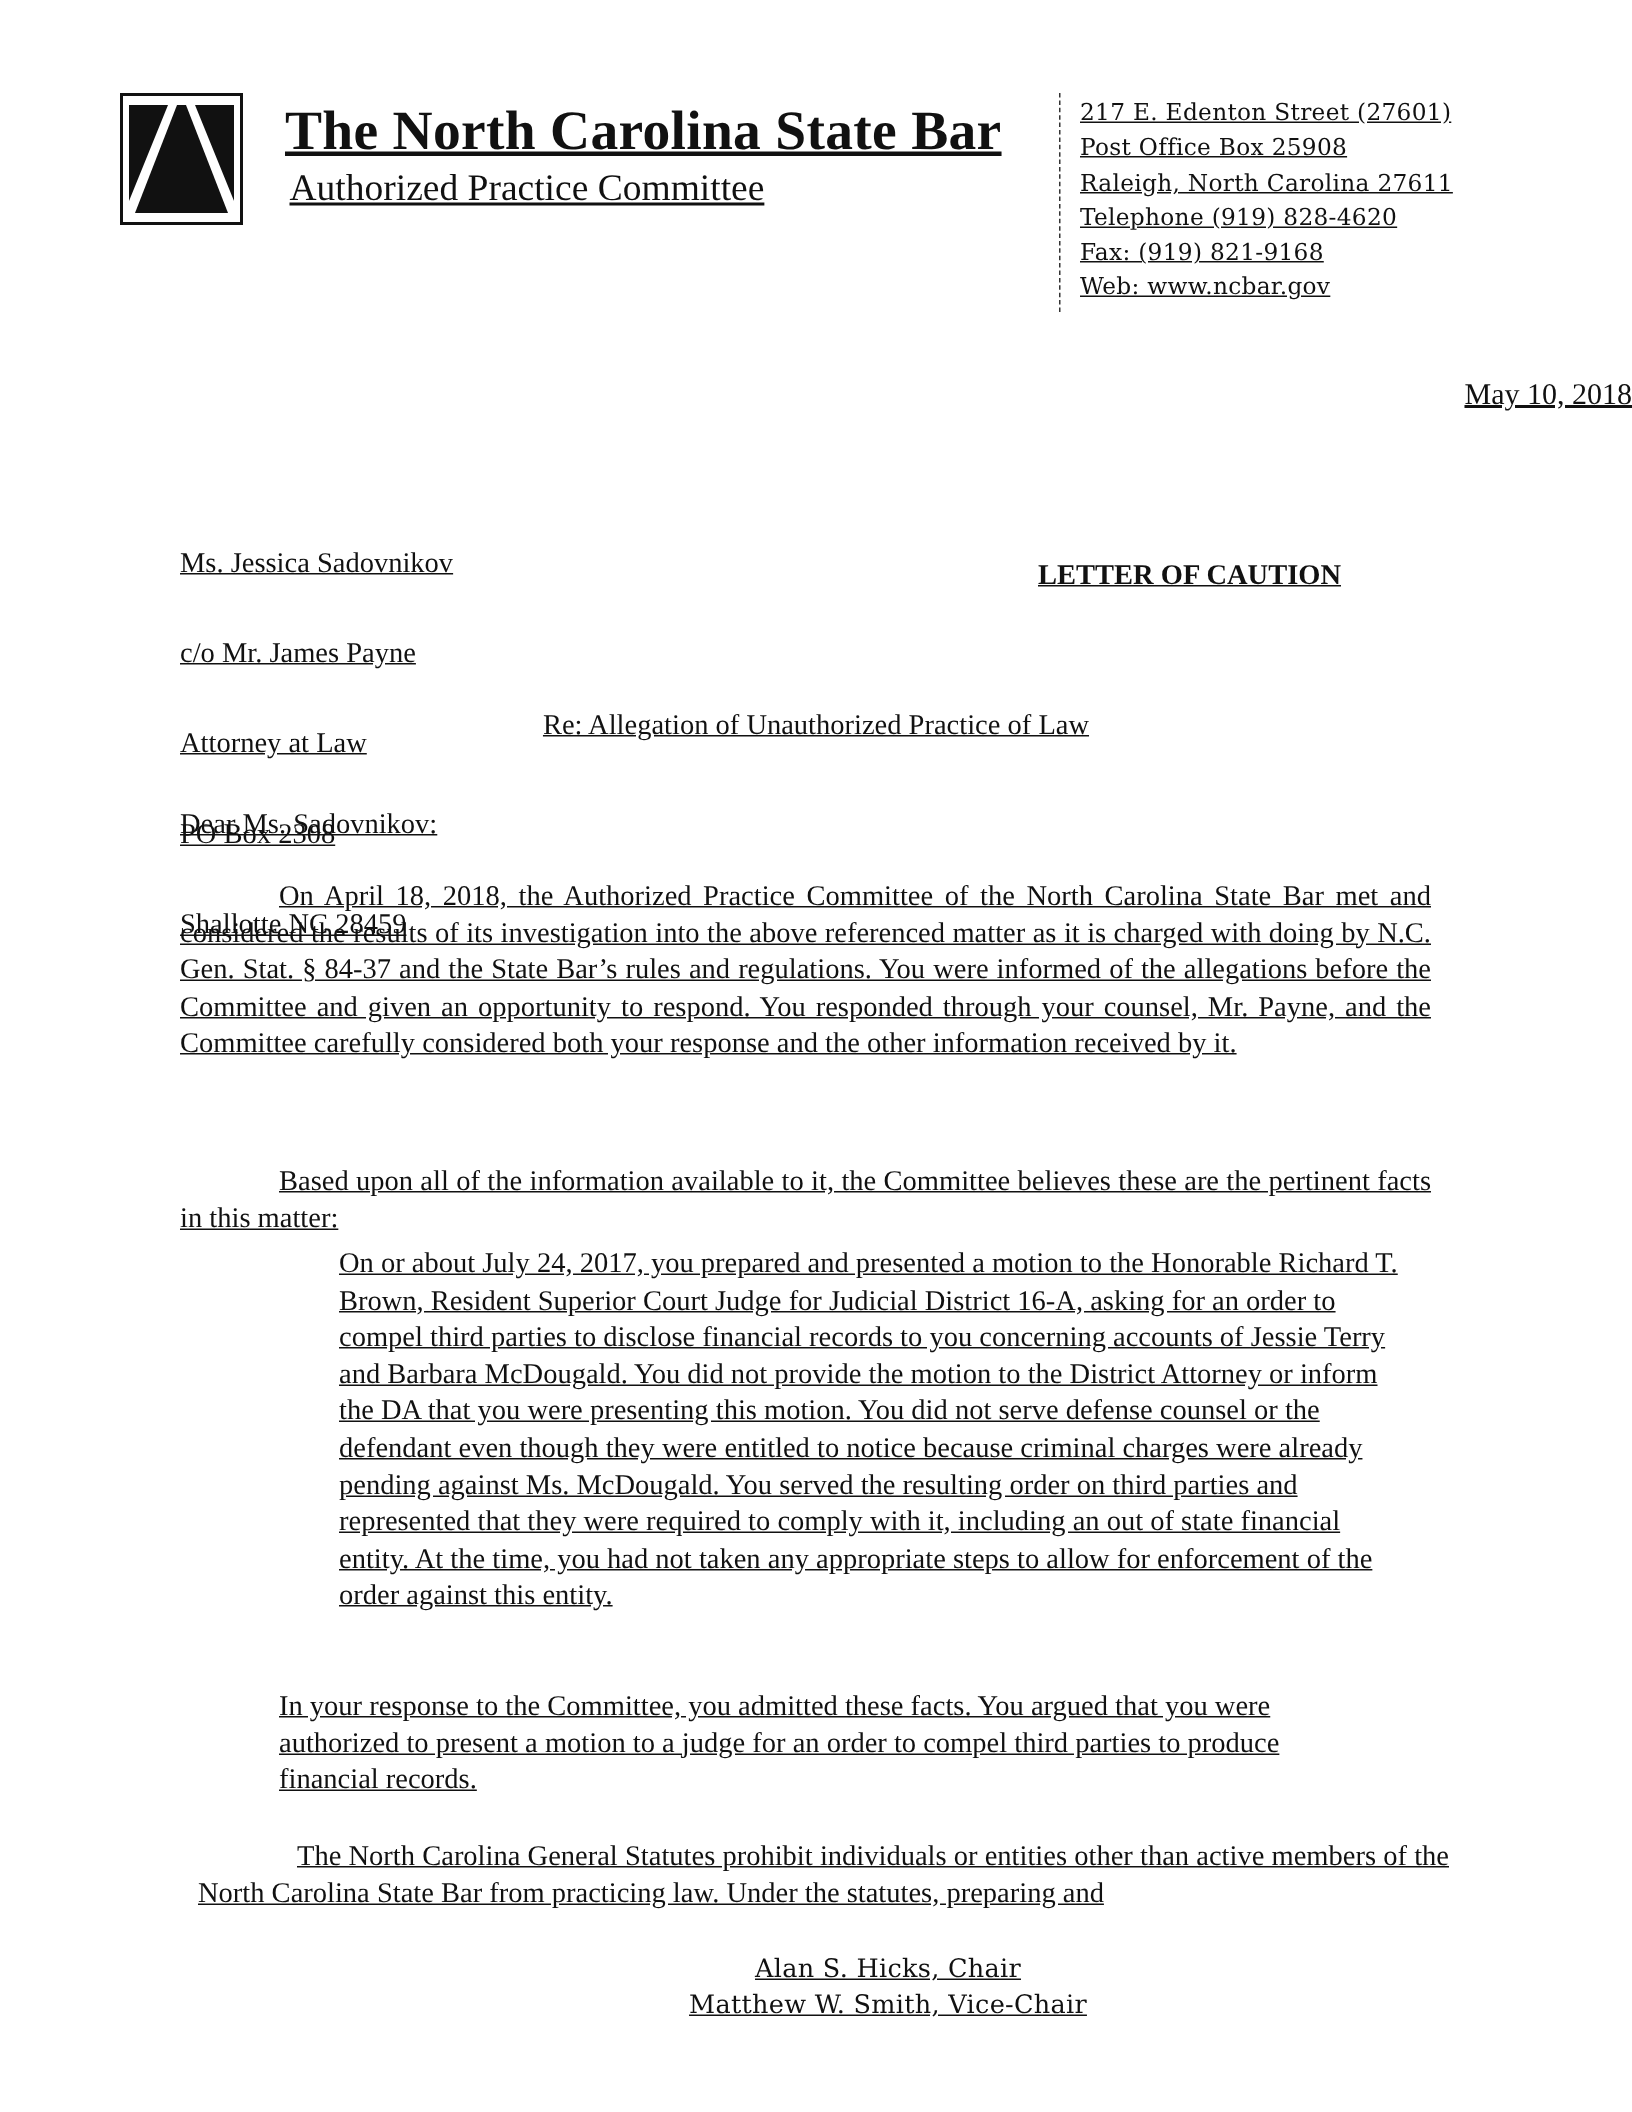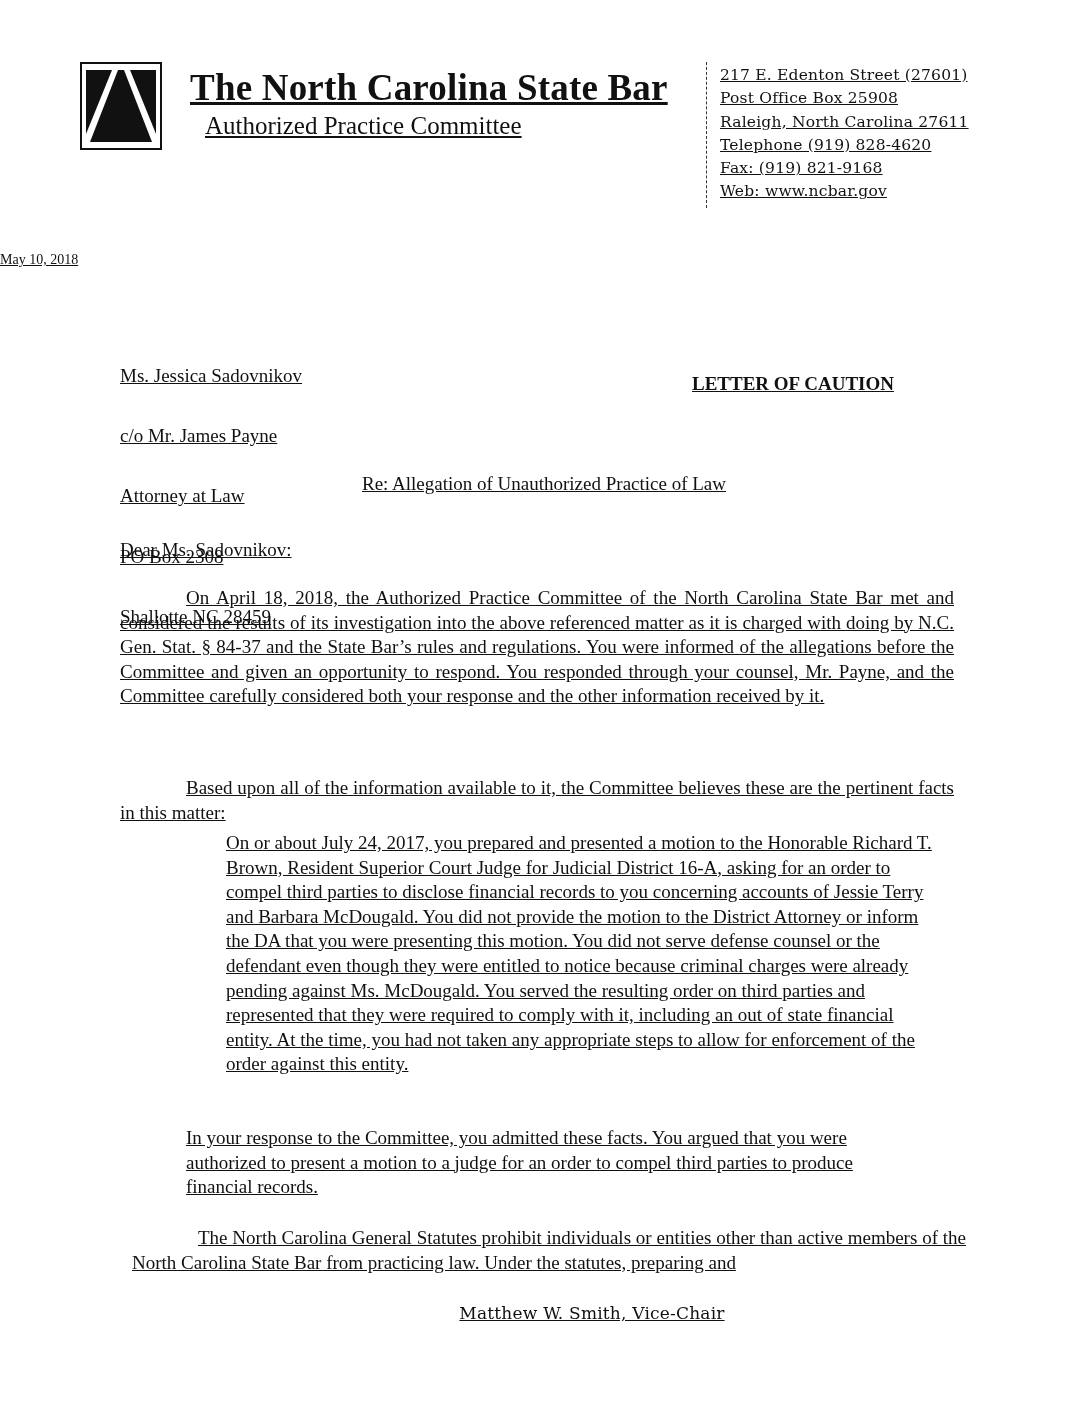--- a/index.html
+++ b/index.html
@@ -6,28 +6,28 @@
   body { width: 1088px; height: 1408px; position: relative; overflow: hidden;
          font-family: "Liberation Serif", "DejaVu Serif", serif; color: #111; }
   .abs { position: absolute; text-decoration: underline; }
 
   
   .logo { left: 80px; top: 62px; width: 82px; height: 88px; border: 2px solid #111;
           box-sizing: border-box; background: #fff; }
   .logo svg { display: block; width: 100%; height: 100%; }
   .org-name { left: 190px; top: 66px; font-size: 37px; font-weight: bold; letter-spacing: 0.2px;
               white-space: nowrap; line-height: 44px; }
-  .org-sub { left: 193px; top: 110px; font-size: 25px; white-space: nowrap; line-height: 32px; margin-left: 12px; }
+  .org-sub { left: 193px; top: 110px; font-size: 25px; white-space: nowrap; line-height: 32px; }
   .vrule { left: 706px; top: 62px; width: 0; height: 146px; border-left: 1px dashed #333; }
   .addr { left: 720px; top: 64px; font-size: 15.5px; line-height: 23.3px; white-space: nowrap;
           font-family: "DejaVu Serif", serif; letter-spacing: 0.2px; }
   .addr div { height: 23.3px; }
 
   
-  .date { left: 0; width: 1088px; top: 252px; text-align: left; font-size: 14px; }
+  .date { left: 0; width: 1088px; top: 252px; text-align: right; font-size: 20px; }
   .recipient { left: 120px; top: 328px; font-size: 19px; line-height: 24.2px; }
   .recipient div { white-space: nowrap; margin-top: 36px; }
   .caution { left: 692px; top: 373px; font-size: 19px; font-weight: bold; white-space: nowrap; }
   .re { left: 0; width: 1088px; top: 472px; text-align: center; font-size: 19px; line-height: 24px; }
   .salutation { left: 120px; top: 539px; font-size: 19px; }
 
   .para { left: 120px; width: 834px; font-size: 19px; line-height: 24.6px; text-align: justify;
           text-indent: 66px; }
   .p1 { top: 586px; }
   .p2 { top: 776px; }
@@ -82,14 +82,15 @@
 
 <div class="abs salutation">Dear Ms. Sadovnikov:</div>
 
 <div class="abs para p1">On April 18, 2018, the Authorized Practice Committee of the North Carolina State Bar met and considered the results of its investigation into the above referenced matter as it is charged with doing by N.C. Gen. Stat. § 84-37 and the State Bar’s rules and regulations.  You were informed of the allegations before the Committee and given an opportunity to respond. You responded through your counsel, Mr. Payne, and the Committee carefully considered both your response and the other information received by it.</div>
 <div class="abs para p2">Based upon all of the information available to it, the Committee believes these are the pertinent facts in this matter:</div>
 <div class="abs block b1">On or about July 24, 2017, you prepared and presented a motion to the Honorable Richard T. Brown, Resident Superior Court Judge for Judicial District 16-A, asking for an order to compel third parties to disclose financial records to you concerning accounts of Jessie Terry and Barbara McDougald.  You did not provide the motion to the District Attorney or inform the DA that you were presenting this motion.  You did not serve defense counsel or the defendant even though they were entitled to notice because criminal charges were already pending against Ms. McDougald.  You served the resulting order on third parties and represented that they were required to comply with it, including an out of state financial entity.  At the time, you had not taken any appropriate steps to allow for enforcement of the order against this entity.</div>
 <div class="abs block b2">In your response to the Committee, you admitted these facts.  You argued that you were authorized to present a motion to a judge for an order to compel third parties to produce financial records.</div>
 <div class="abs para p3">The North Carolina General Statutes prohibit individuals or entities other than active members of the North Carolina State Bar from practicing law.  Under the statutes, preparing and</div>
 
 <div class="abs footer">
+  <div>Alan S. Hicks, Chair</div>
   <div>Matthew W. Smith, Vice-Chair</div>
 </div>
 
 </body></html>

